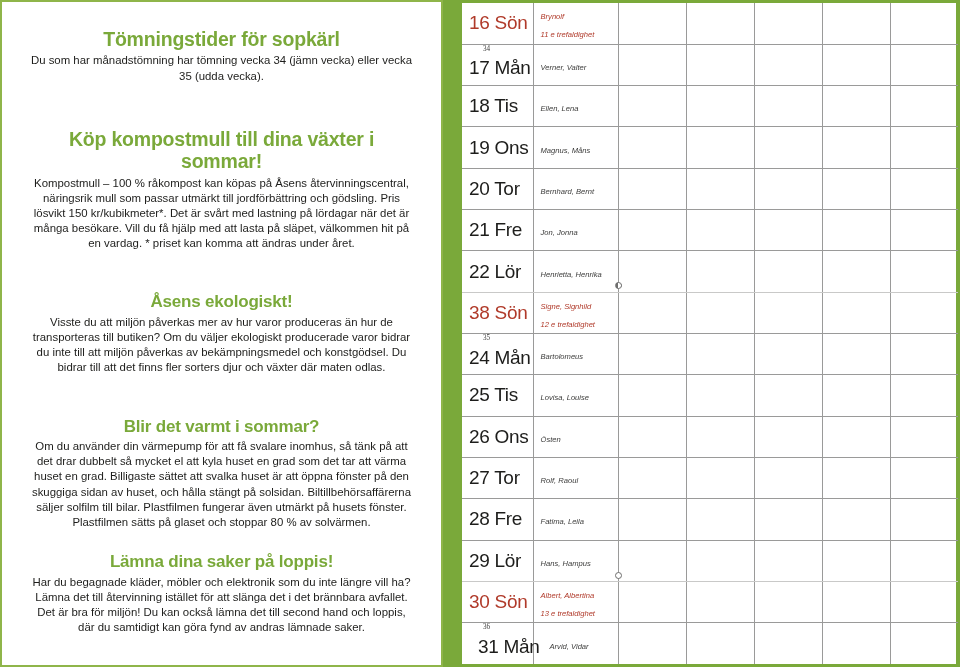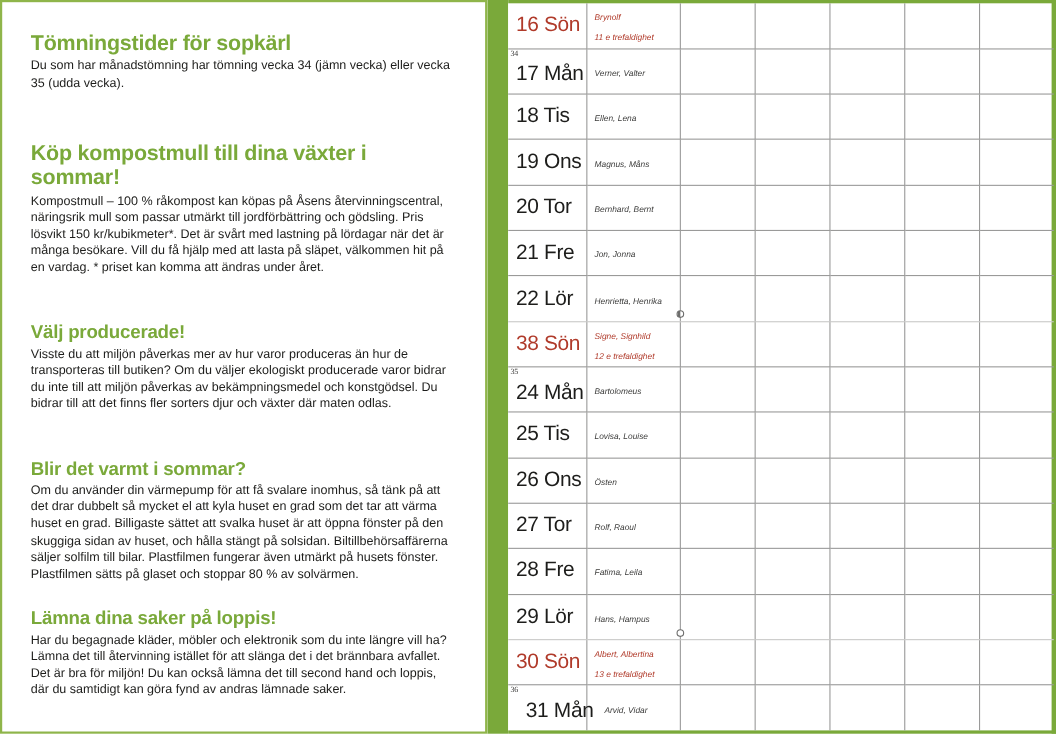--- a/index.html
+++ b/index.html
@@ -27,21 +27,21 @@
   .left-panel {
     position: relative;
     width: 443px;
     height: 667px;
     box-sizing: border-box;
     border: 2px solid #8fb54a;
     background: #ffffff;
     padding: 26px 26px 0 26px;
   }
 
-  .article { margin-bottom: 0; }
+  .article { margin-bottom: 0; text-align: center; }
 
   .art-h {
     color: #7aa93a;
     font-size: 19.5px;
     font-weight: bold;
     line-height: 1.15;
     margin: 0 0 3px 0;
     letter-spacing: -0.2px;
   }
   .art-h.small { font-size: 17px; }
@@ -110,21 +110,21 @@
     color: #1d1d1b;
     letter-spacing: -0.3px;
     white-space: nowrap;
     display: block;
   }
   tr.sunday .daynum { color: #b03a2a; }
 
   .weeknum {
     position: absolute;
     top: 1px;
-    left: 2px;
+    left: 21px;
     font-size: 7.2px;
     color: #3c3c3b;
     font-family: "Liberation Serif", serif;
     line-height: 1;
   }
   tr.has-week .daynum { margin-top: 7px; }
 
   .names {
     font-size: 7.6px;
     font-style: italic;
@@ -173,21 +173,21 @@
     <div class="article">
       <h2 class="art-h">Köp kompostmull till dina växter i sommar!</h2>
       <p class="art-p">Kompostmull – 100 % råkompost kan köpas på Åsens återvinningscentral, näringsrik mull som passar utmärkt till jordförbättring och gödsling.
 Pris lösvikt 150 kr/kubikmeter*. Det är svårt med lastning på lördagar när det är många besökare. Vill du få hjälp med att lasta på släpet, välkommen hit på en vardag.
 * priset kan komma att ändras under året.</p>
     </div>
 
     <div class="sp-2"></div>
 
     <div class="article">
-      <h2 class="art-h small">Välj producerade!</h2>
+      <h2 class="art-h small">Åsens ekologiskt!</h2>
       <p class="art-p">Visste du att miljön påverkas mer av hur varor produceras än hur de transporteras till butiken? Om du väljer ekologiskt producerade varor bidrar du inte till att miljön påverkas av bekämpningsmedel och konstgödsel. Du bidrar till att det finns fler sorters djur och växter där maten odlas.</p>
     </div>
 
     <div class="sp-3"></div>
 
     <div class="article">
       <h2 class="art-h small">Blir det varmt i sommar?</h2>
       <p class="art-p">Om du använder din värmepump för att få svalare inomhus, så tänk på att det drar dubbelt så mycket el att kyla huset en grad som det tar att värma huset en grad. Billigaste sättet att svalka huset är att öppna fönster på den skuggiga sidan av huset, och hålla stängt på solsidan. Biltillbehörsaffärerna säljer solfilm till bilar. Plastfilmen fungerar även utmärkt på husets fönster. Plastfilmen sätts på glaset och stoppar 80 % av solvärmen.</p>
     </div>
 

